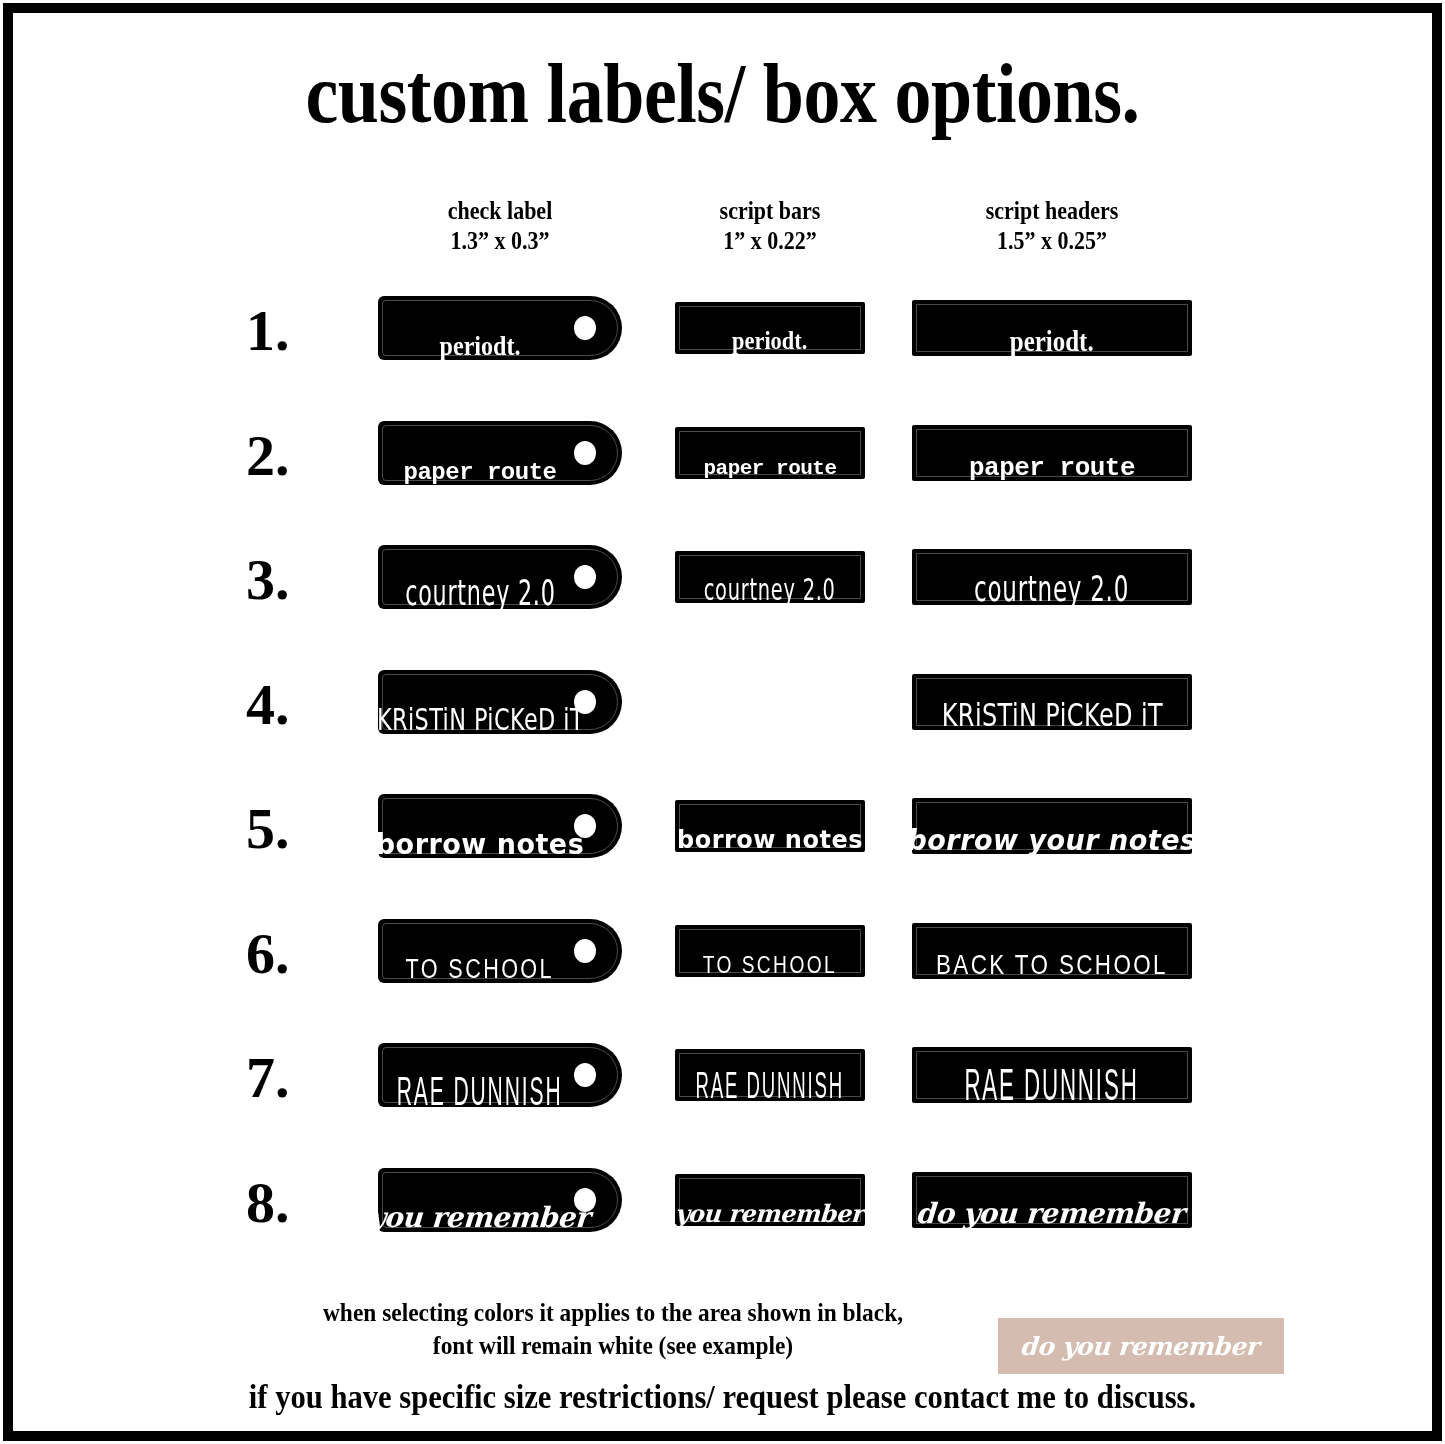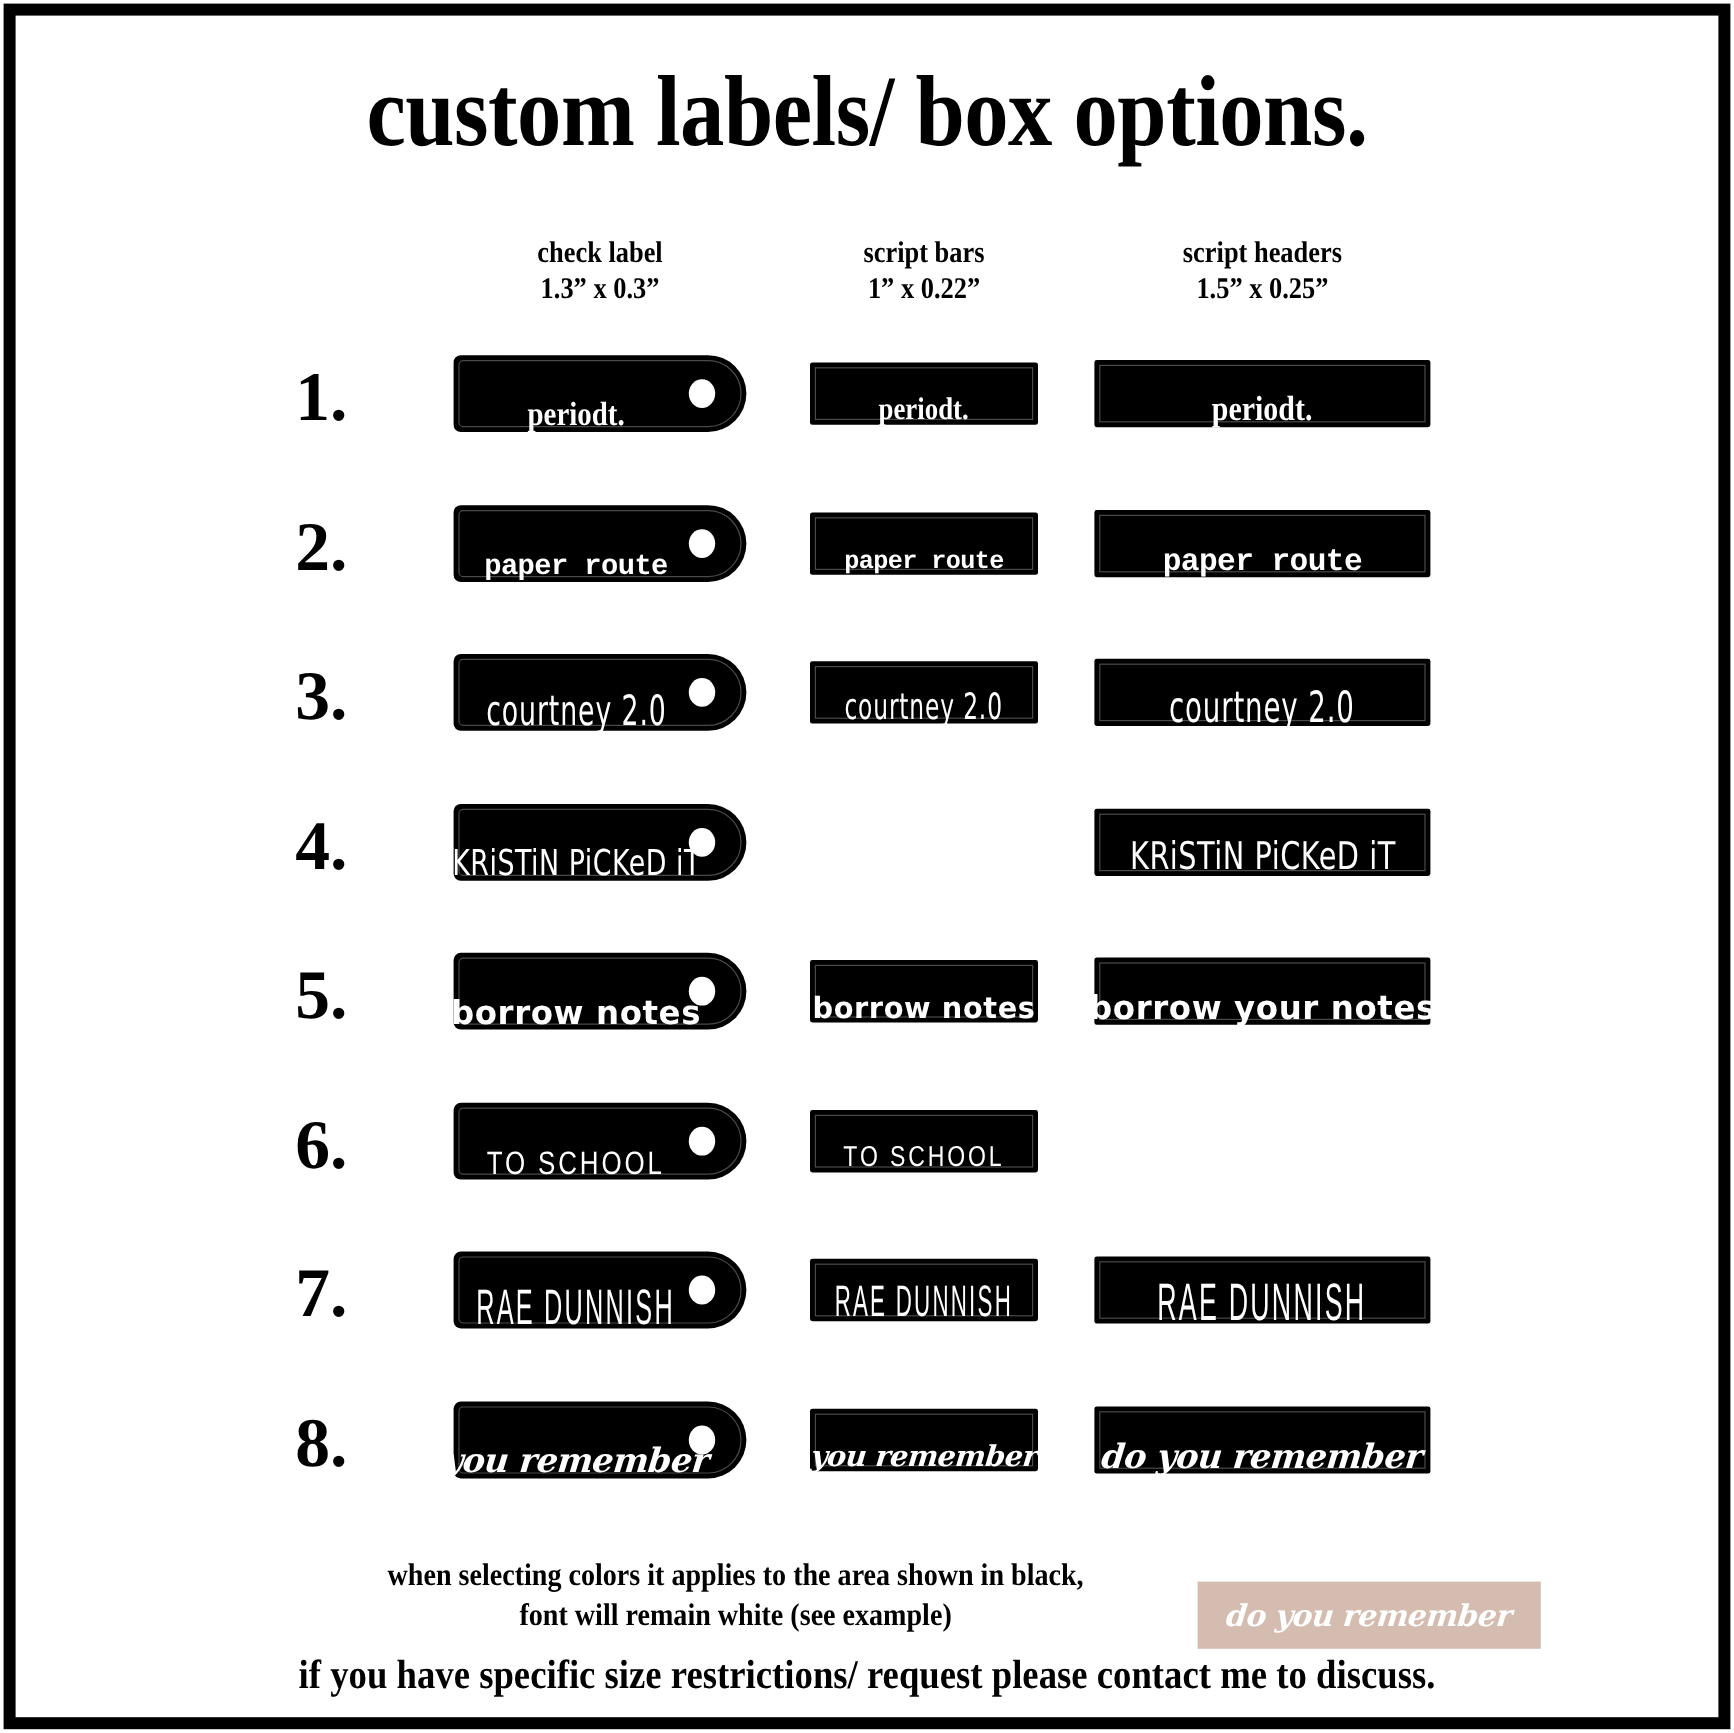--- a/index.html
+++ b/index.html
@@ -308,35 +308,39 @@
         <div class="rownum" style="top: 6px;">5.</div>
         <div class="chip tag" style="top: 0px;">
           <span class="inner-rule"></span>
           <span class="txt f-marker" style="font-size:27px">borrow notes</span>
           <span class="hole"></span>
         </div>
         <div class="chip bar" style="top: 6px;">
           <span class="inner-rule"></span>
           <span class="txt f-marker" style="font-size:24px">borrow notes</span>
         </div>
-        <div class="chip hdr" style="top: 4px;">
+        <div class="chip hdr" style="top: 4px; font-style: italic;">
           <span class="inner-rule"></span>
           <span class="txt f-marker" style="font-size:27px">borrow your notes</span>
         </div>
       </div>
       <div class="row" style="top: 918.5px;">
         <div class="rownum" style="top: 6px;">6.</div>
         <div class="chip tag" style="top: 0px;">
           <span class="inner-rule"></span>
           <span class="txt f-thincaps" style="font-size:27px">TO SCHOOL</span>
           <span class="hole"></span>
         </div>
         <div class="chip bar" style="top: 6px;">
           <span class="inner-rule"></span>
           <span class="txt f-thincaps" style="font-size:24px">TO SCHOOL</span>
+        </div>
+        <div class="chip hdr" style="top: 4px;">
+          <span class="inner-rule"></span>
+          <span class="txt f-thincaps" style="font-size:28px">BACK TO SCHOOL</span>
         </div>
       </div>
       <div class="row" style="top: 1043px;">
         <div class="rownum" style="top: 6px;">7.</div>
         <div class="chip tag" style="top: 0px;">
           <span class="inner-rule"></span>
           <span class="txt f-raedunn" style="font-size:34px">RAE DUNNISH</span>
           <span class="hole"></span>
         </div>
         <div class="chip bar" style="top: 6px;">

